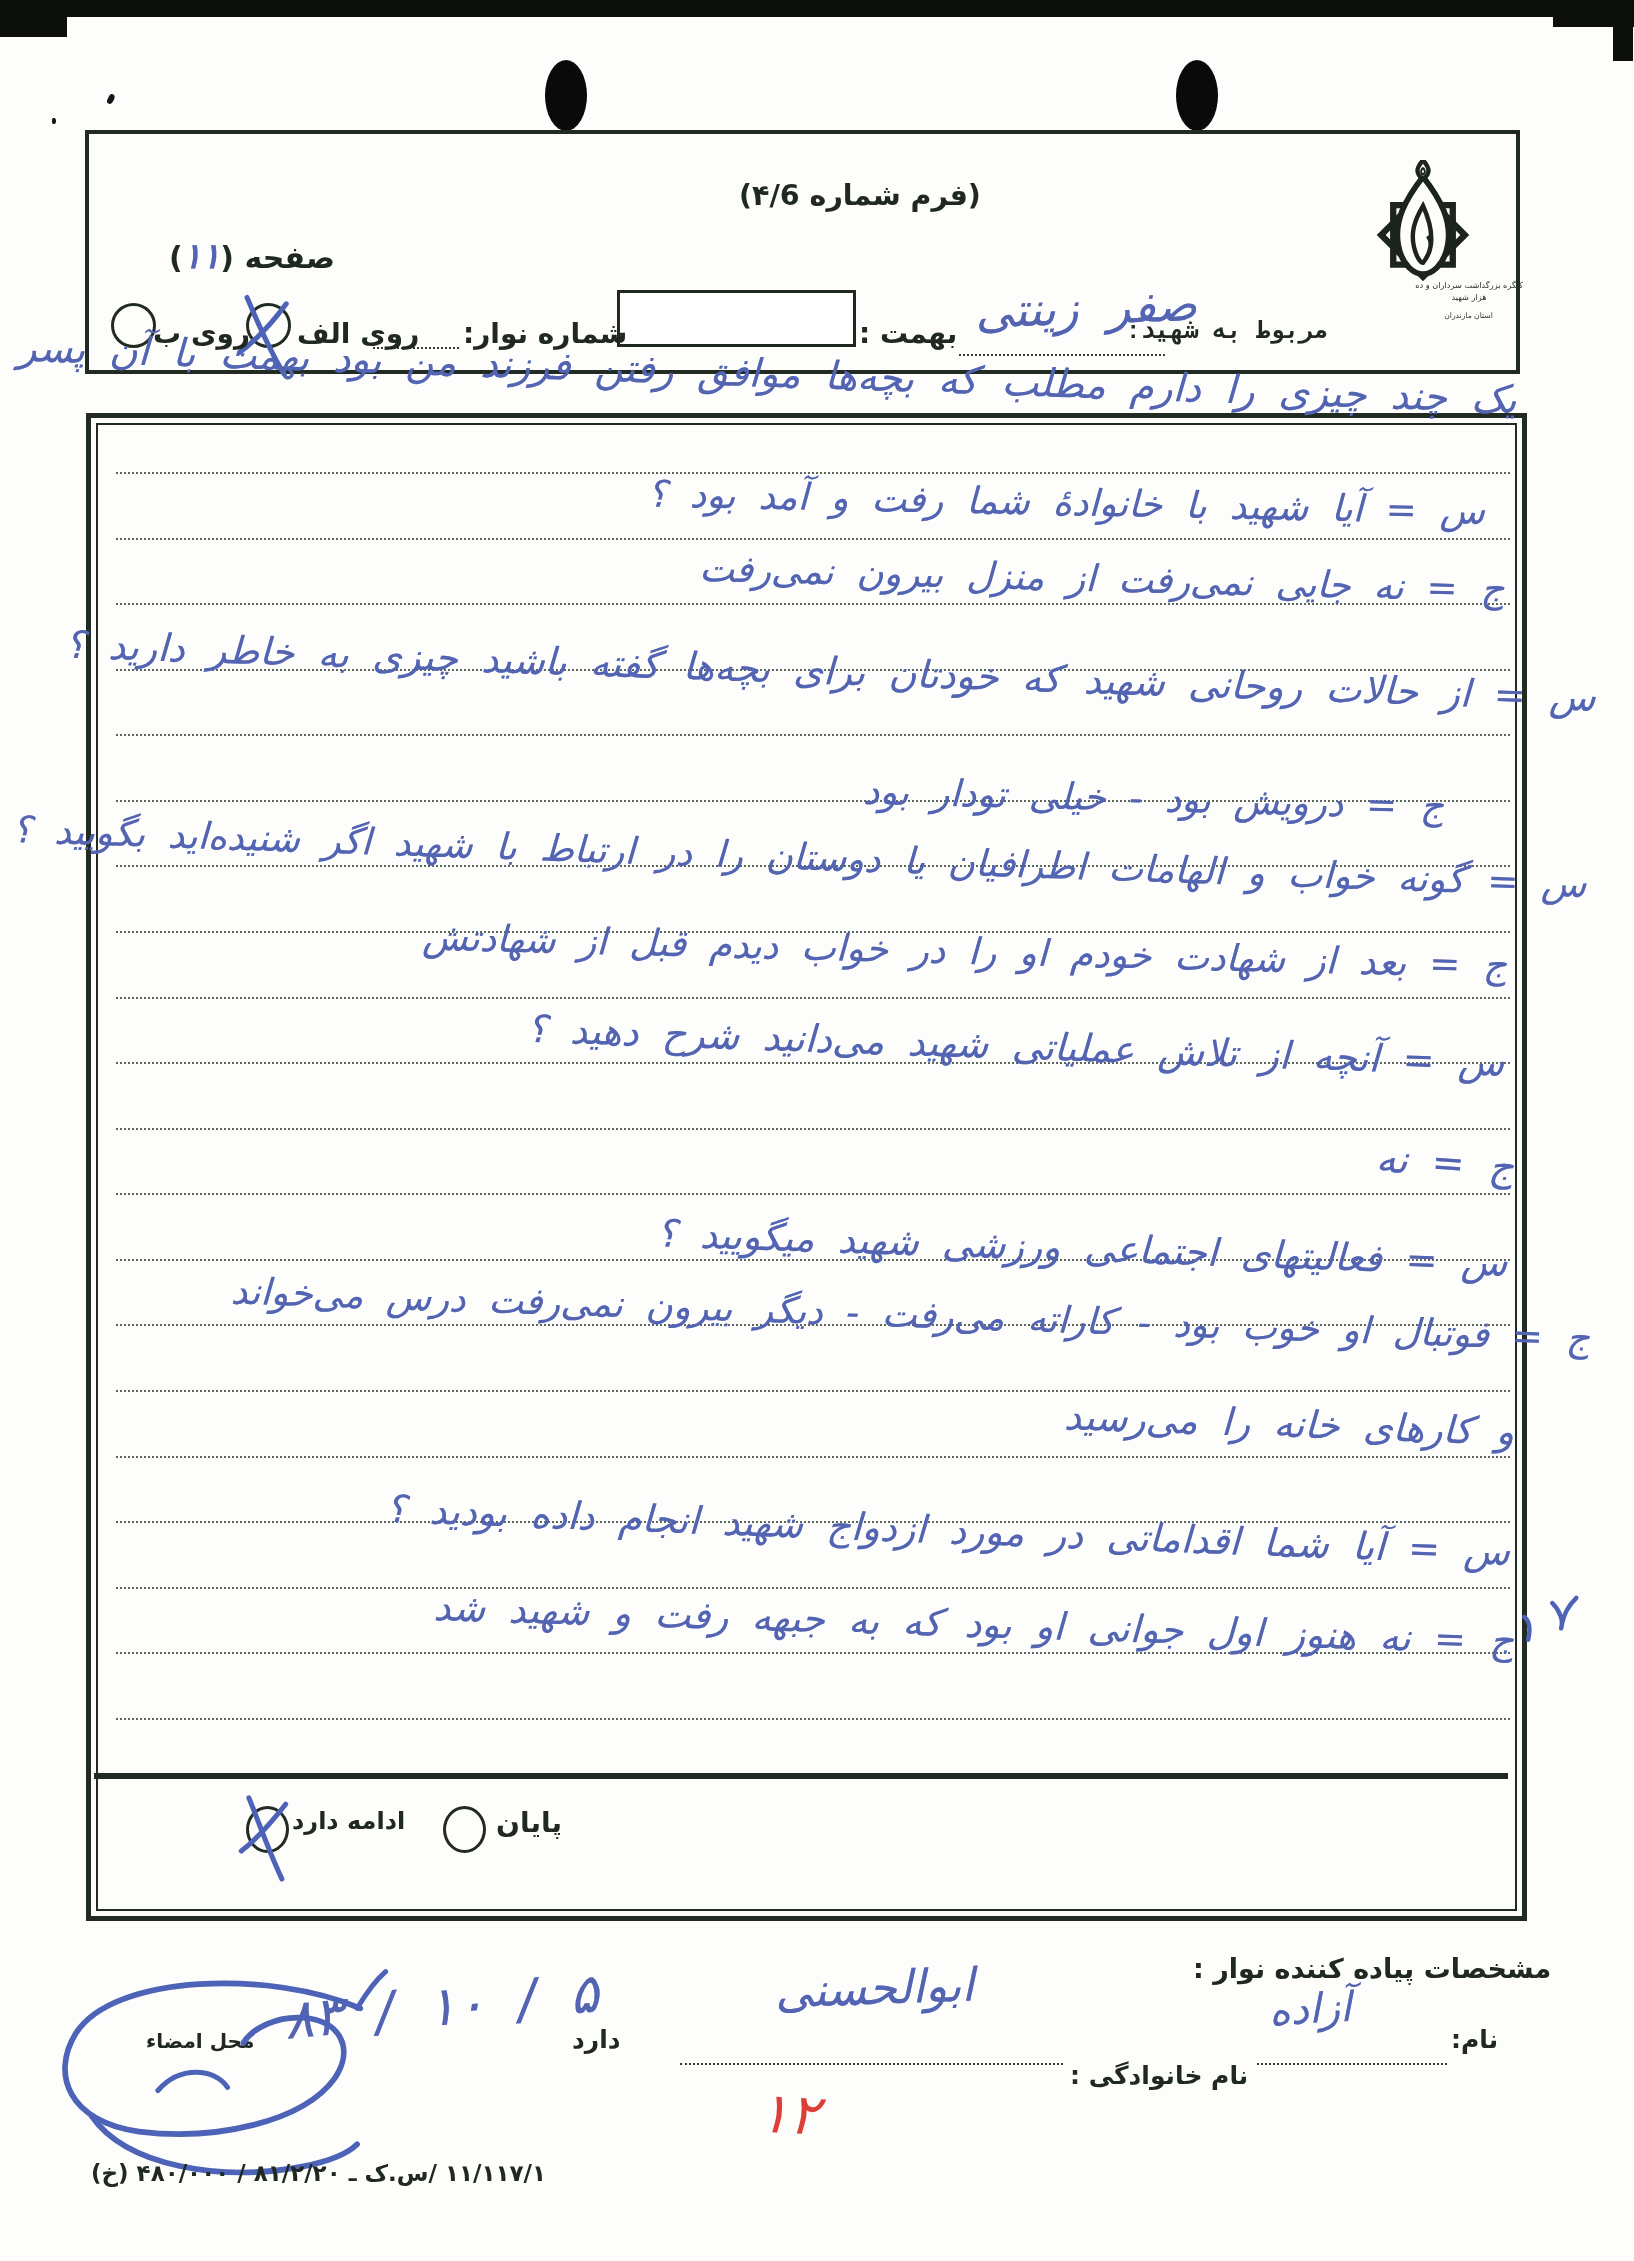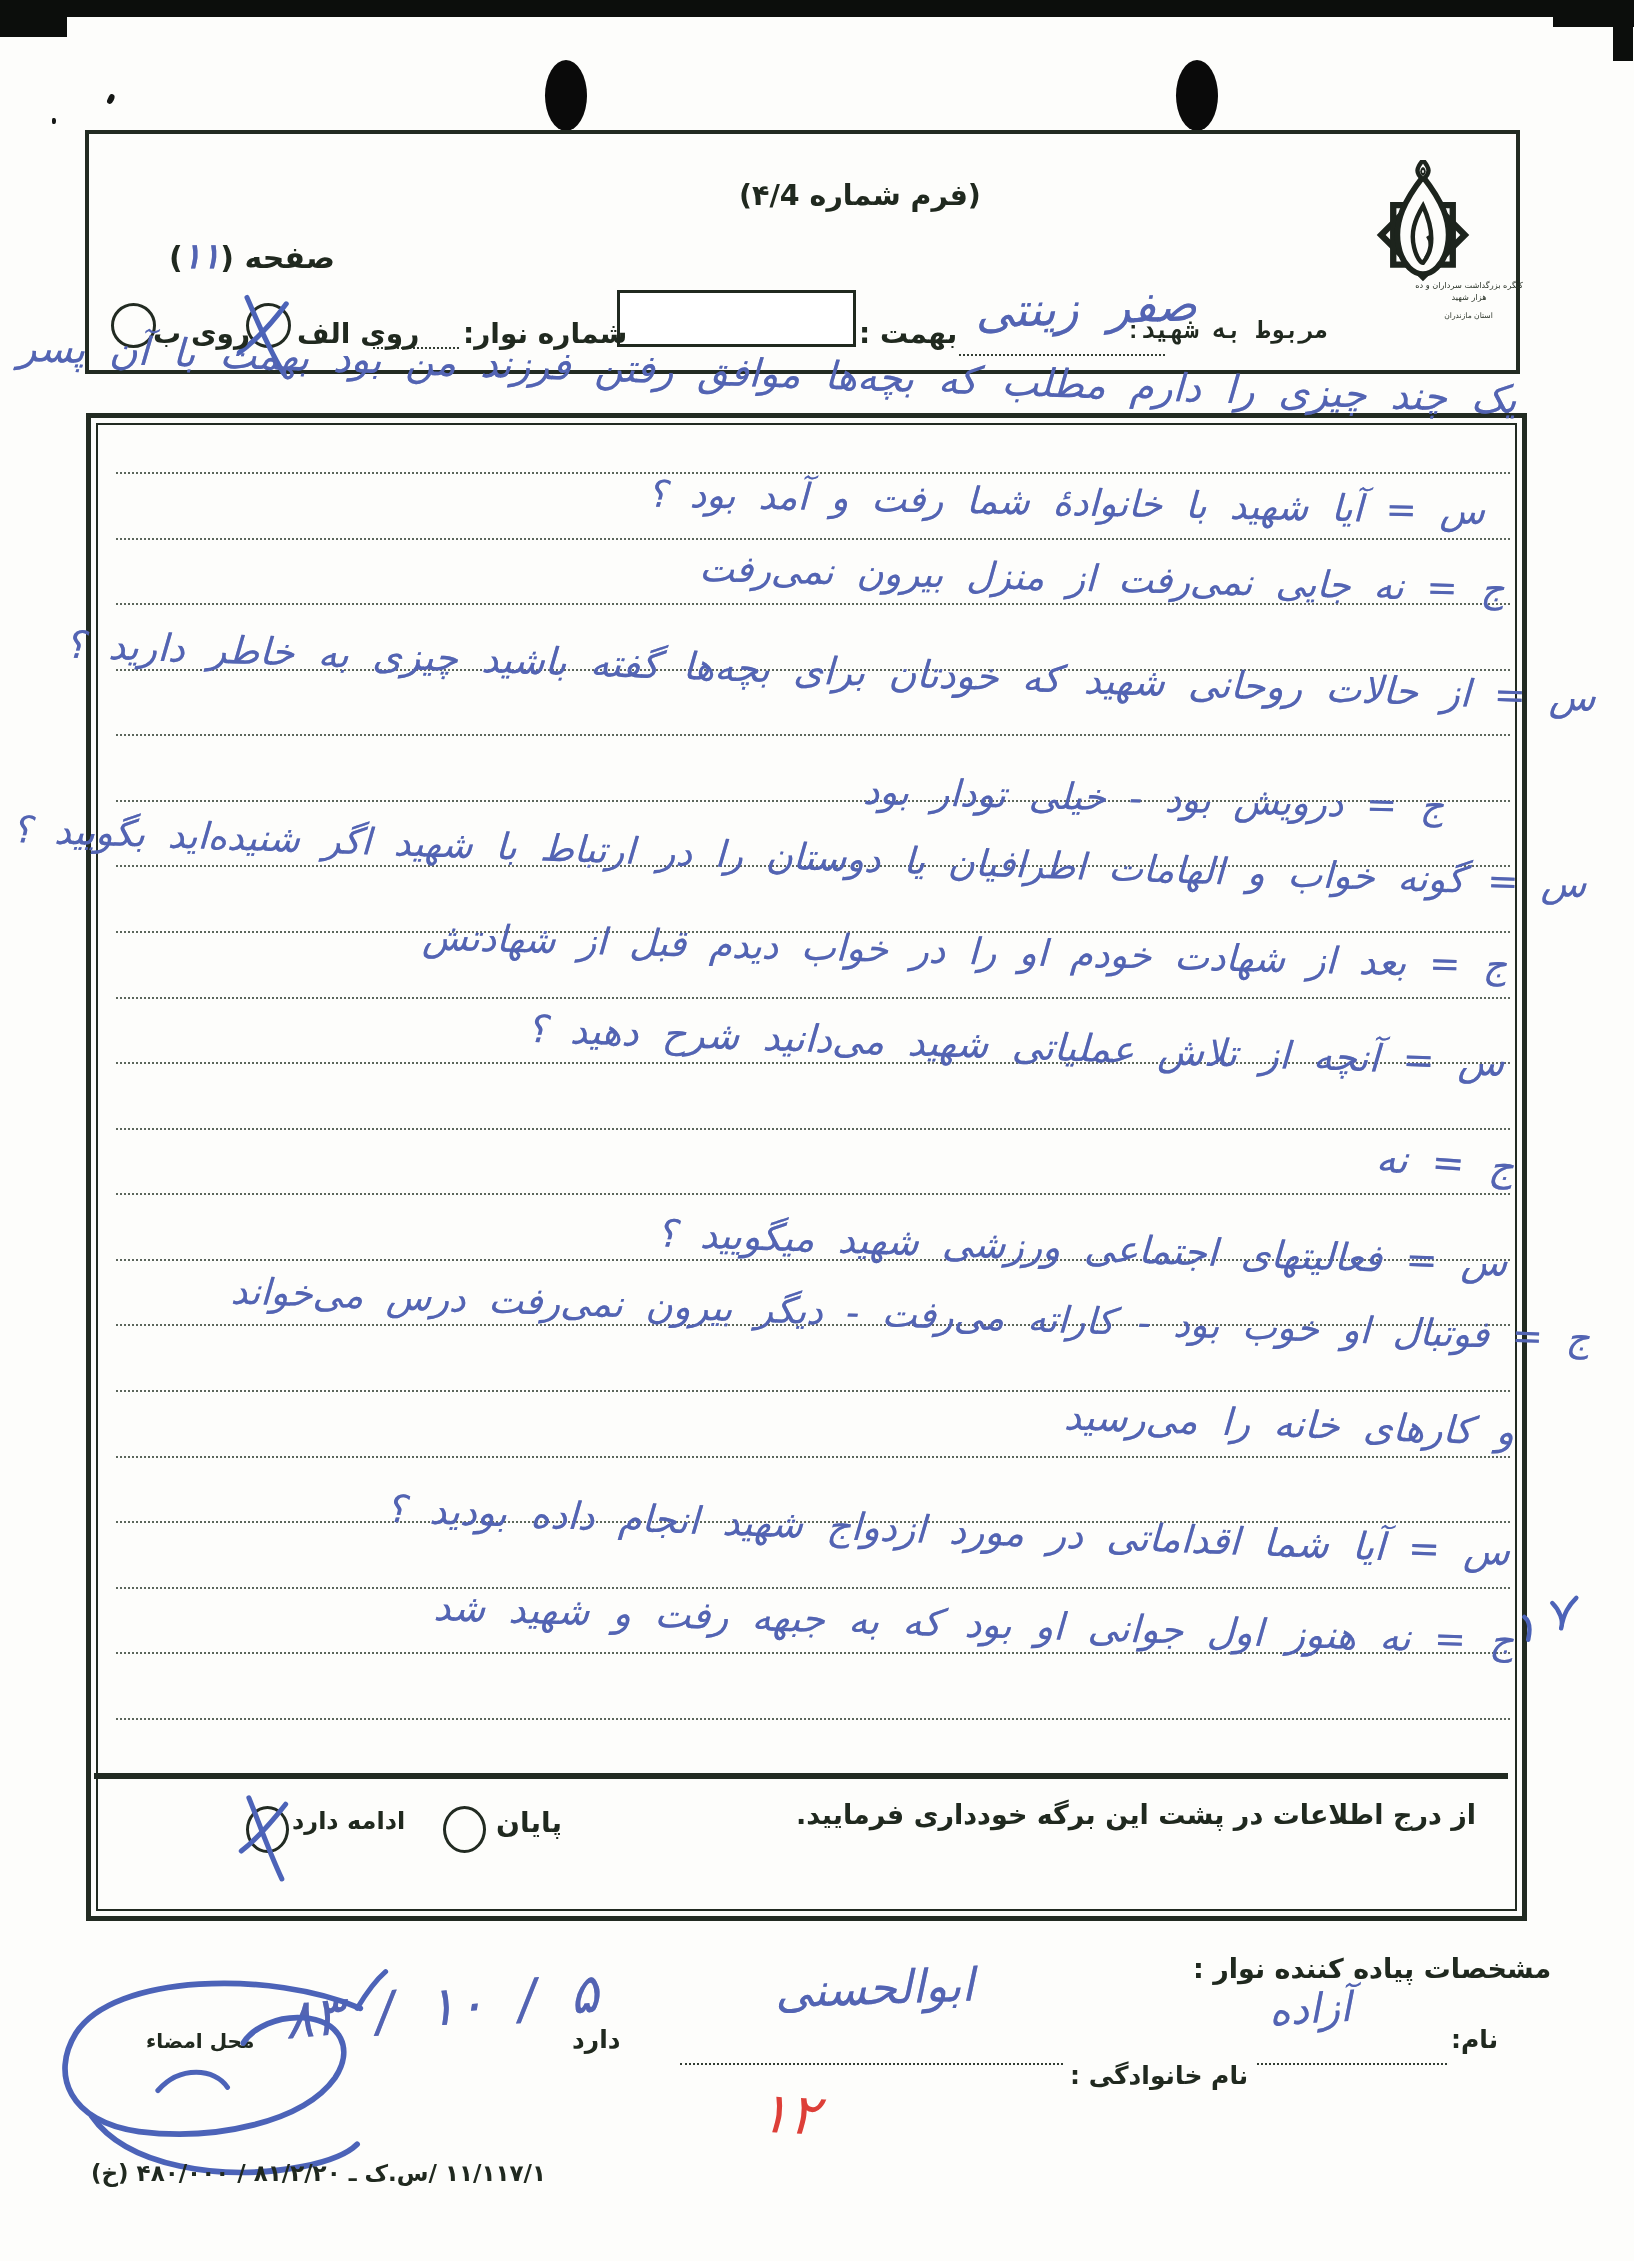--- a/index.html
+++ b/index.html
@@ -40,21 +40,21 @@
 
   <div class="hole" style="left:546px;top:60px;width:42px;height:71px;"></div>
   <div class="hole" style="left:1177px;top:60px;width:42px;height:71px;"></div>
 
   <div class="box-outline" style="left:86px;top:130px;width:1427px;height:236px;"></div>
 
   <div class="abs print" style="left:170px;top:239px;font-size:30px;">
     <span>صفحه (</span><span class="hand" style="font-size:35px;">۱۱</span><span>)</span>
   </div>
 
-  <div class="abs print" style="left:740px;top:182px;font-size:28.5px;">(فرم شماره ۴/4)</div>
+  <div class="abs print" style="left:740px;top:182px;font-size:28.5px;">(فرم شماره ۴/6)</div>
 
   <div class="abs" style="left:1367px;top:160px;width:114px;height:127px;">
     <svg width="114" height="127" viewBox="0 0 180 200">
       <polygon points="90,52 156,118 90,184 24,118" fill="none" stroke="#1d241d" stroke-width="10"></polygon>
       <polygon points="43,71 137,71 137,165 43,165" fill="none" stroke="#1d241d" stroke-width="10"></polygon>
       <path d="M90,26 C62,62 44,96 51,134 C57,168 78,180 90,180 C102,180 123,168 129,134 C136,96 118,62 90,26 Z" fill="#fdfdfb" stroke="#1d241d" stroke-width="9"></path>
       <path d="M90,72 C77,94 70,114 76,138 C80,155 87,162 90,162 C95,156 100,148 102,136 C106,114 99,92 90,72 Z" fill="none" stroke="#1d241d" stroke-width="7"></path>
       <path d="M97,120 C104,130 103,145 94,154" fill="none" stroke="#1d241d" stroke-width="5"></path>
       <path d="M90,0 C80,12 77,20 90,30 C103,20 100,12 90,0 Z" fill="#fdfdfb" stroke="#1d241d" stroke-width="7"></path>
       <path d="M90,12 C86,16 86,20 90,23 C94,20 94,16 90,12" fill="none" stroke="#1d241d" stroke-width="3"></path>
@@ -125,21 +125,20 @@
   <div class="qrow hand" style="right:120px;top:1622px;font-size:38px;transform:rotate(1.8deg);">ج = نه هنوز اول جوانی او بود که به جبهه رفت و شهید شد</div>
 
   <div class="abs" style="left:1514px;top:1584px;">
     <svg width="76" height="76" viewBox="0 0 120 120">
       <path d="M18,52 C26,58 28,70 24,88" fill="none" stroke="#4c63b8" stroke-width="7" stroke-linecap="round"></path>
       <path d="M62,30 C74,42 80,58 76,70 M100,22 C88,34 80,46 76,70" fill="none" stroke="#4c63b8" stroke-width="7" stroke-linecap="round"></path>
     </svg>
   </div>
 
   <div class="divider" style="left:95px;top:1773px;width:1414px;height:5.7px;"></div>
-  <div class="abs print" style="right:158px;top:1801px;font-size:27px;">از درج اطلاعات در پشت این برگه خودداری فرمایید.</div>
   <div class="abs print" style="left:497px;top:1809px;font-size:28px;">پایان</div>
   <div class="circle" style="left:444px;top:1806px;width:37px;height:41px;"></div>
   <div class="abs print" style="left:293px;top:1809px;font-size:24px;">ادامه دارد</div>
   <div class="circle" style="left:247px;top:1806px;width:37px;height:41px;"></div>
   <div class="abs" style="left:232px;top:1789px;">
     <svg width="70" height="95" viewBox="0 0 110 150">
       <path d="M28,14 C42,48 58,95 80,142" fill="none" stroke="#4c63b8" stroke-width="8" stroke-linecap="round"></path>
       <path d="M86,24 C64,52 42,78 16,98" fill="none" stroke="#4c63b8" stroke-width="8" stroke-linecap="round"></path>
     </svg>
   </div>

